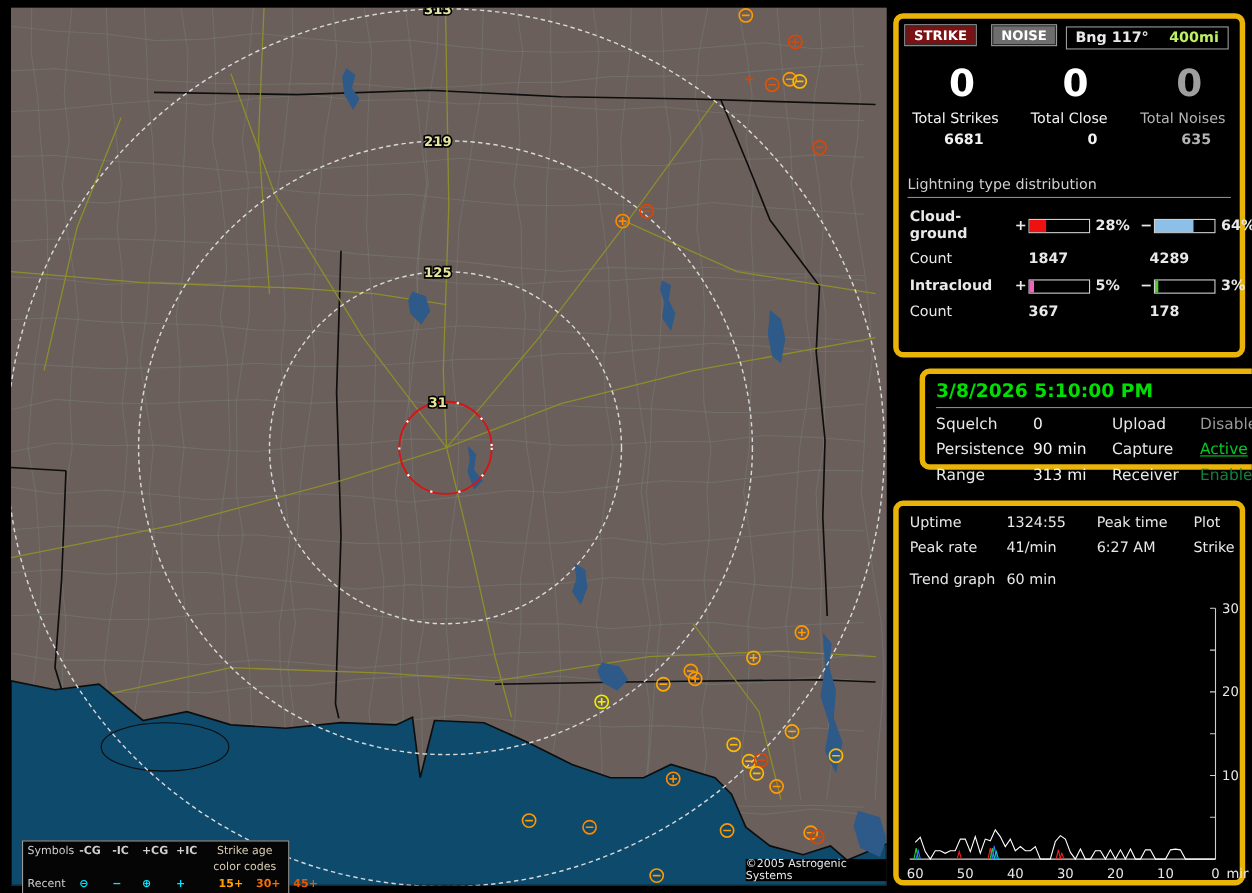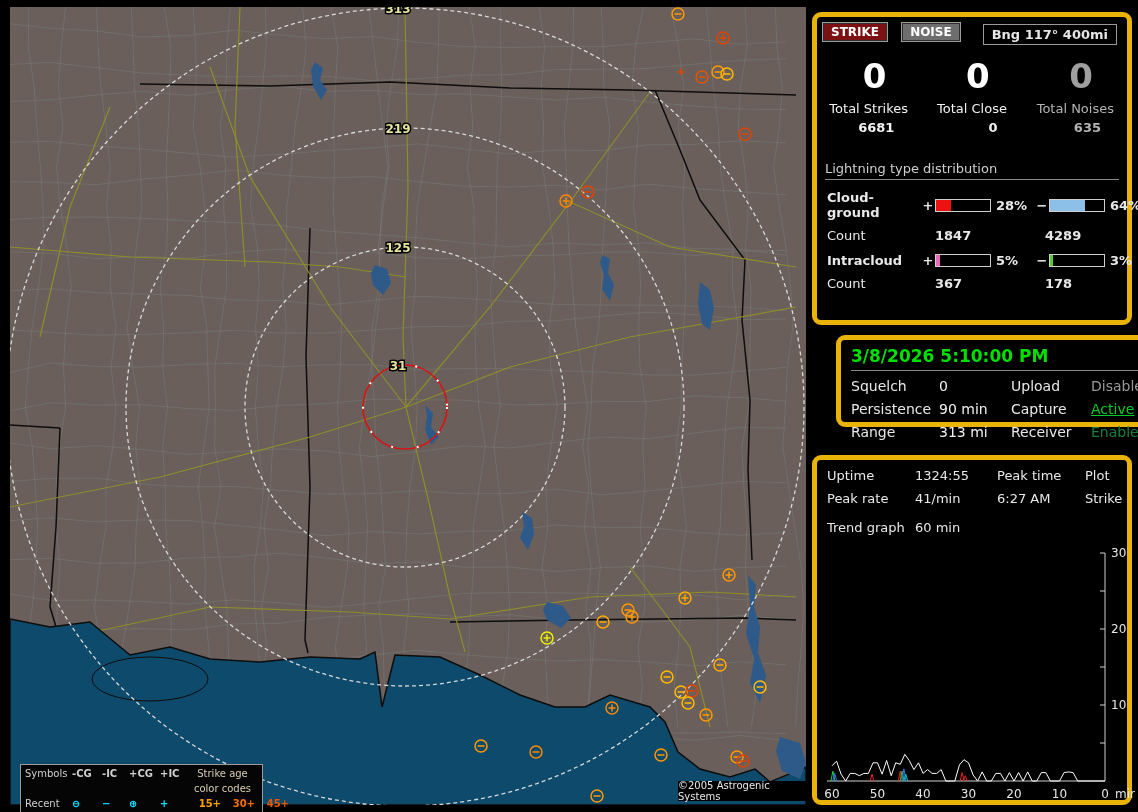--- a/index.html
+++ b/index.html
@@ -20,21 +20,21 @@
      border-radius:9px;box-sizing:border-box;}
   #panel1{top:12px;height:313px;}
   #panel2{top:335px;height:92px;margin-left:24px;}
   #panel3{top:455px;height:350px;}
   .chip{display:inline-block;background:#707070;color:#fff;border:1px solid #2e2e2e;
      padding:1px 7px;font-size:12px;font-weight:bold;box-shadow:0 0 0 1px #9c9c9c;}
   #strike-btn{background:#7b1113;margin-left:6px;}
   #noise-btn{background:#6e6e6e;margin-left:10px;}
   #bng-box{position:absolute;right:10px;top:3px;border:1px solid #9a9a9a;background:#000;
      padding:2px 8px;font-size:13px;font-weight:bold;}
-  #bng-box .rng{color:#e5e5e5;margin-left:0;}
+  #bng-box .rng{color:#bef264;margin-left:14px;}
   .cols3{display:grid;grid-template-columns:1fr 1fr 1fr;text-align:center;}
   .ratechip{margin-top:2px;}
   .bigzero{font-size:34px;font-weight:bold;line-height:38px;margin-top:6px;text-align:right;padding-right:34px;}
   .tlabel{font-size:13px;margin-top:6px;}
   .tvalue{font-size:13px;font-weight:bold;text-align:right;padding-right:26px;margin-top:4px;}
   #dist-title{font-size:13px;color:#cfcfcf;border-bottom:1px solid #8a8a8a;
      margin:0 8px;padding-bottom:3px;}
   .drow{display:grid;grid-template-columns:94px 14px 56px 44px 14px 56px 40px;
      align-items:center;margin:10px 8px 0 10px;font-size:13px;}
   .crow{display:grid;grid-template-columns:108px 110px 1fr;margin:8px 8px 0 10px;font-size:13px;}

